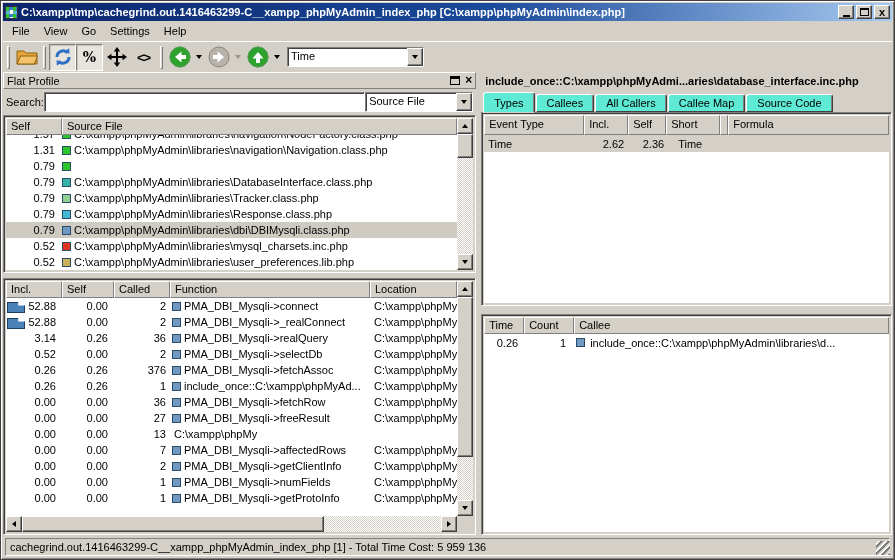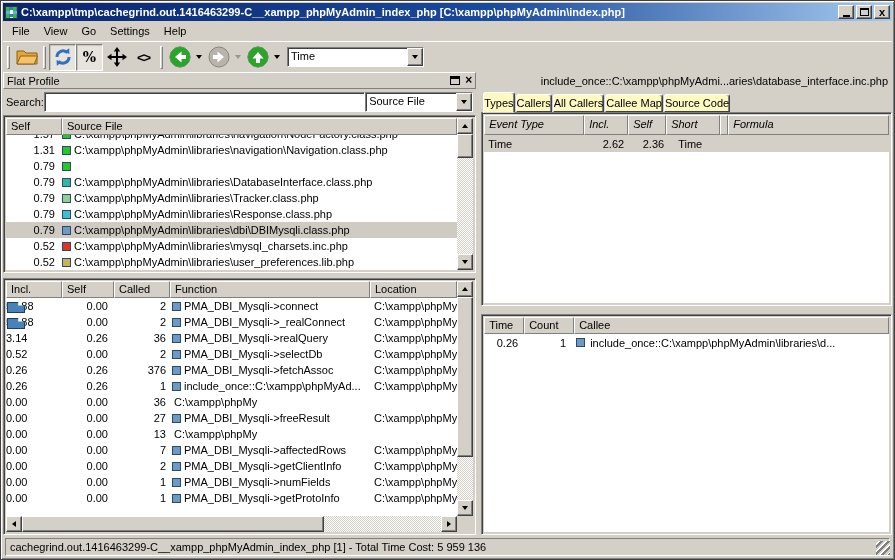--- a/index.html
+++ b/index.html
@@ -74,21 +74,21 @@
   .sq { width:9px; height:9px; flex:0 0 9px; border:1px solid #2a4a66; margin-right:3px; display:inline-block; }
   .sq.blue { background:#7099c2; }
   .c-path { overflow:hidden; white-space:nowrap; }
 
   .hsplit { flex:0 0 5px; }
 
   .functable { flex:1; }
   .functable .hrow, .functable .fbody { margin-right:16px; }
   .functable .fbody { background:#fff; flex:1; overflow:hidden; margin-bottom:16px; }
   .fn-row { height:16px; display:flex; align-items:center; white-space:nowrap; overflow:hidden; }
-  .c-incl { flex:0 0 56px; padding-right:6px; position:relative; }
+  .c-incl { flex:0 0 56px; text-align:right; padding-right:6px; position:relative; }
   .bar-ic { position:absolute; left:1px; top:2px; width:18px; height:11px; background:#4a82b8; border:1px solid #1d3e5e;
             clip-path:polygon(0 0,62% 0,62% 32%,100% 32%,100% 100%,0 100%); }
   .c-fself { flex:0 0 52px; text-align:right; padding-right:6px; }
   .c-called { flex:0 0 56px; text-align:right; padding-right:4px; }
   .c-fn { flex:0 0 200px; display:flex; align-items:center; overflow:hidden; padding-left:2px; }
   .c-fn .fn-t { overflow:hidden; white-space:nowrap; }
   .c-loc { flex:1; overflow:hidden; white-space:nowrap; padding-left:4px; }
 
   
   .checker { background:#e9e7e2; background-image:conic-gradient(#ffffff 25%, #d4d0c8 0 50%, #ffffff 0 75%, #d4d0c8 0); background-size:2px 2px; }
@@ -98,27 +98,27 @@
          display:flex; align-items:center; justify-content:center; position:absolute; }
   .sbb.top { top:0; } .sbb.bot { bottom:0; } .sbb.lft { left:0; } .sbb.rgt { right:0; }
   .vtrack { position:absolute; top:16px; bottom:16px; left:0; right:0; }
   .vthumb { position:absolute; left:0; width:16px; background:#d4d0c8; border:1px solid; border-color:#fff #404040 #404040 #fff; box-shadow:inset -1px -1px 0 #808080; }
   .hscroll { position:absolute; left:2px; right:18px; bottom:2px; height:16px; }
   .htrack { position:absolute; left:16px; right:16px; top:0; bottom:0; }
   .hthumb { position:absolute; top:0; height:16px; background:#d4d0c8; border:1px solid; border-color:#fff #404040 #404040 #fff; box-shadow:inset -1px -1px 0 #808080; }
   .corner { position:absolute; right:2px; bottom:2px; width:16px; height:16px; background:#d4d0c8; }
 
   
-  .detail-title { flex:0 0 19px; font-weight:normal; padding:3px 4px 0 4px; white-space:nowrap; overflow:hidden;text-align:right; }
+  .detail-title { flex:0 0 19px; font-weight:bold; padding:3px 4px 0 4px; white-space:nowrap; overflow:hidden; }
   .tabbar { flex:0 0 21px; display:flex; align-items:flex-end; padding-left:2px; position:relative; z-index:2; }
-  .tab { height:18px; line-height:17px; padding:0 0; background:#fef9c3; border:1px solid; border-color:#fff #404040 #404040 #fff;
+  .tab { height:18px; line-height:17px; padding:0 10px; background:#5eead4; border:1px solid; border-color:#fff #404040 #404040 #fff;
          box-shadow:inset -1px 0 0 #808080; border-top-left-radius:3px; border-top-right-radius:3px; margin-right:1px; }
   .tab.active { height:21px; line-height:20px; border-bottom-color:#d4d0c8; margin-bottom:-1px; }
   .typestable { flex:0 0 194px; }
-  .typestable .hc { line-height:16px;font-style:italic; }
+  .typestable .hc { line-height:16px; }
   .typestable .hrow { flex:0 0 20px; height:20px; }
   .tr-row { height:17px; display:flex; align-items:center; }
   .tr-row.sel { background:#d4d0c8; }
   .c-event { flex:0 0 100px; padding-left:4px; }
   .c-tincl { flex:0 0 44px; text-align:right; padding-right:4px; }
   .c-tself { flex:0 0 38px; text-align:right; padding-right:2px; }
   .c-short { flex:0 0 54px; padding-left:12px; }
   .c-formula { flex:1; }
   .h-event { flex:0 0 100px; } .h-tincl { flex:0 0 44px; } .h-tself { flex:0 0 38px; } .h-short { flex:0 0 54px; } .h-spacer { flex:0 0 8px; padding:0; } .h-formula { flex:1; }
   .rgap { flex:0 0 8px; }
@@ -390,20 +390,24 @@
               <span class="c-fn">
                 <span class="sq blue"></span>
                 <span class="fn-t">include_once::C:\xampp\phpMyAd...</span>
               </span>
               <span class="c-loc">C:\xampp\phpMy</span>
             </div>
             <div class="fn-row">
               <span class="c-incl">0.00</span>
               <span class="c-fself">0.00</span>
               <span class="c-called">36</span>
+              <span class="c-fn">
+                <span class="sq blue"></span>
+                <span class="fn-t">PMA_DBI_Mysqli-&gt;fetchRow</span>
+              </span>
               <span class="c-loc">C:\xampp\phpMy</span>
             </div>
             <div class="fn-row">
               <span class="c-incl">0.00</span>
               <span class="c-fself">0.00</span>
               <span class="c-called">27</span>
               <span class="c-fn">
                 <span class="sq blue"></span>
                 <span class="fn-t">PMA_DBI_Mysqli-&gt;freeResult</span>
               </span>
@@ -482,21 +486,21 @@
       </div>
     </div>
 
     <div class="vsplitter"></div>
 
     <div class="right-panel">
       <div class="detail-title">include_once::C:\xampp\phpMyAdmi...aries\database_interface.inc.php</div>
 
       <div class="tabbar">
         <span class="tab active">Types</span>
-        <span class="tab">Callers</span>
+        <span class="tab">Callees</span>
         <span class="tab">All Callers</span>
         <span class="tab">Callee Map</span>
         <span class="tab">Source Code</span>
       </div>
 
       <div class="tbl typestable">
         <div class="hrow">
           <span class="hc h-event">Event Type</span>
           <span class="hc h-tincl">Incl.</span>
           <span class="hc h-tself">Self</span>

